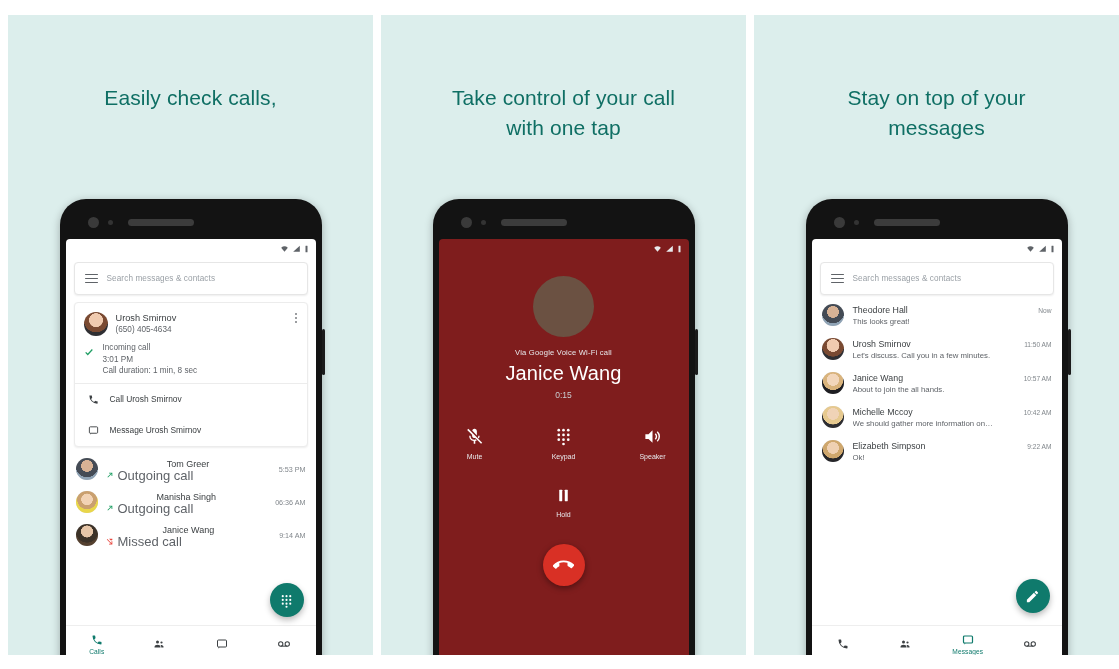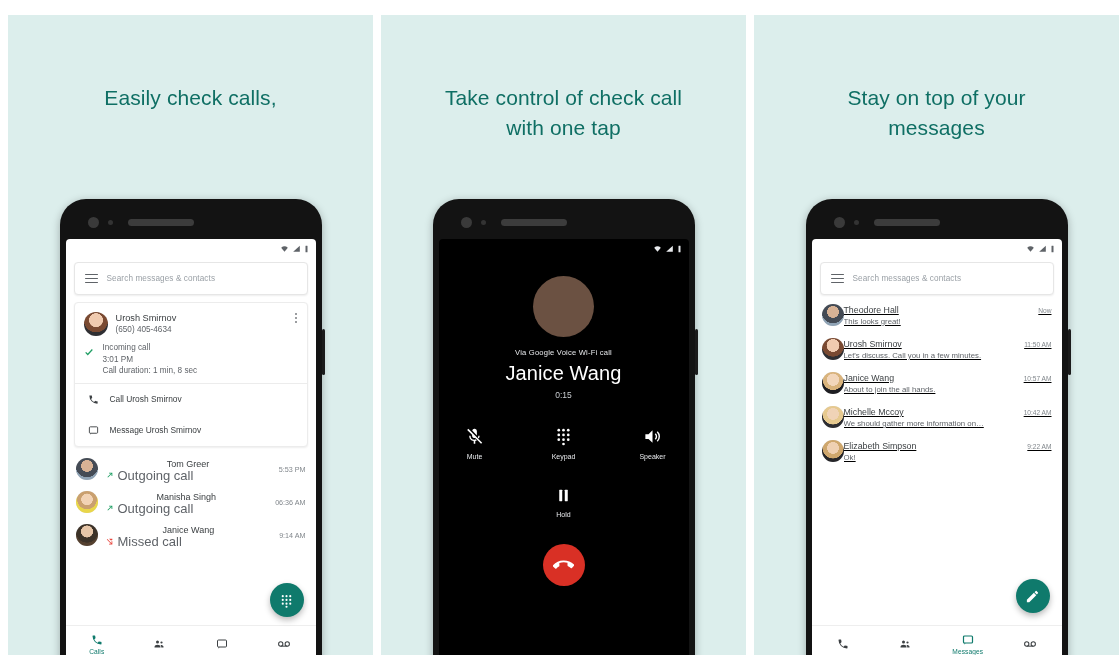--- a/index.html
+++ b/index.html
@@ -91,21 +91,21 @@
 
   .screen {
     position: relative;
     height: calc(100% - 34px);
     background: #ffffff;
     border-radius: 4px;
     overflow: hidden;
     display: flex;
     flex-direction: column;
   }
-  .screen.dark { background: #000000; }
+  .screen.dark { background: #7f1d1d; }
 
   
   .statusbar {
     height: 16px;
     display: flex;
     justify-content: flex-end;
     align-items: center;
     gap: 3px;
     padding: 2px 7px 0 0;
   }
@@ -271,21 +271,21 @@
     margin-top: 26px;
     width: 42px; height: 42px; border-radius: 50%;
     background: #d93025;
     display: flex; align-items: center; justify-content: center;
     box-shadow: 0 2px 6px rgba(0,0,0,0.4);
   }
 
   
   .msglist { flex: 1 1 auto; overflow: hidden; padding-top: 3px; }
   .msg-row {
-    display: flex; padding: 6px 10px 5px 10px; text-decoration: underline;
+    display: flex; gap: 9px; padding: 6px 10px 5px 10px;
   }
   .msg-body { flex: 1 1 auto; min-width: 0; }
   .msg-top { display: flex; justify-content: space-between; align-items: baseline; gap: 6px; }
   .msg-name { font-size: 8.8px; color: #3c4043; line-height: 12px; }
   .msg-time { font-size: 6.6px; color: #80868b; white-space: nowrap; }
   .msg-snip {
     font-size: 7.8px; color: #5f6368; line-height: 11px;
     white-space: nowrap; overflow: hidden; text-overflow: ellipsis;
   }
 
@@ -489,21 +489,21 @@
             <span class="nav-label"></span>
           </div>
         </div>
 
       </div>
     </div>
   </div>
 
   <div class="panel">
     <div class="headline">
-      <div>Take control of check call</div>
+      <div>Take control of your call</div>
       <div>with one tap</div>
     </div>
 
     <div class="phone">
       <div class="side-btn"></div>
       <div class="bezel-top">
         <div class="cam-lens"></div>
         <div class="cam-dot"></div>
         <div class="earpiece"></div>
       </div>

